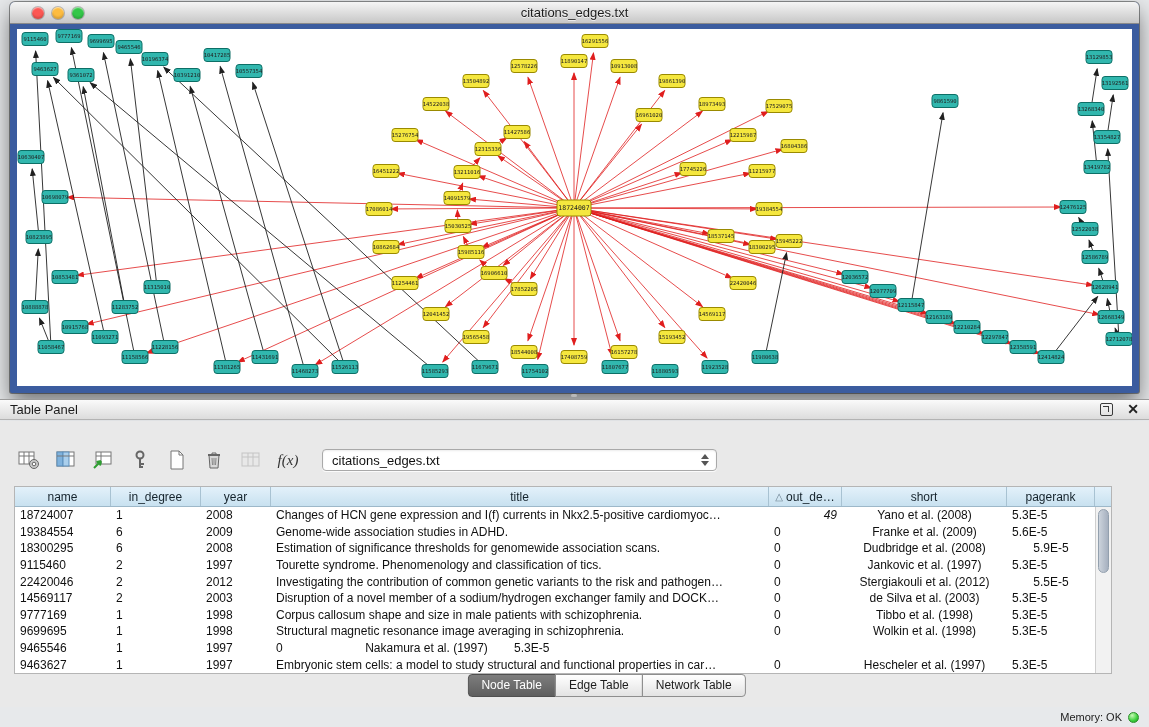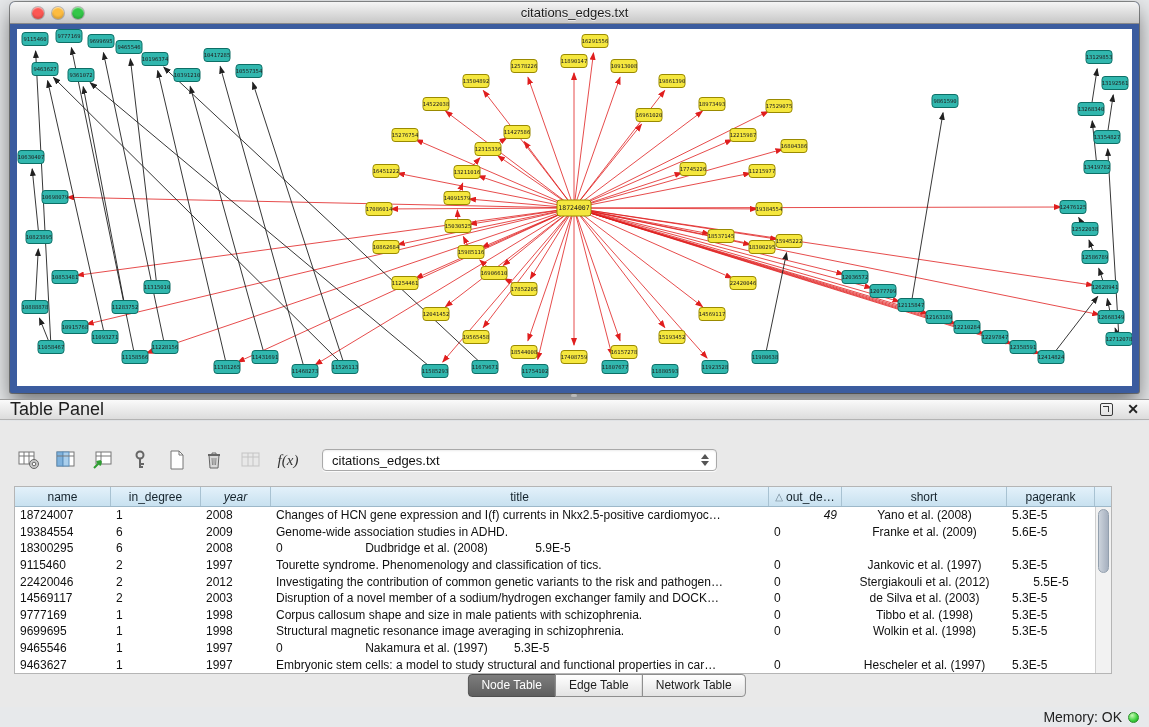--- a/index.html
+++ b/index.html
@@ -19,21 +19,21 @@
     box-shadow:inset 0 1px 1px rgba(255,255,255,.55), inset 0 -2px 2px rgba(0,0,0,.15), 0 0 0 1px rgba(0,0,0,.22); }
   .win-title { font-size:13px; color:#1c1c1c; text-shadow:0 1px 0 rgba(255,255,255,.7); }
   .frame { position:absolute; left:0; top:23px; right:0; bottom:0; padding:4px 7px 7px 7px; }
   .canvas { width:100%; height:100%; background:#ffffff; }
   .canvas svg { display:block; width:100%; height:100%; }
 
   
   .panel-header { position:absolute; left:0; top:399px; width:1149px; height:21px;
     background:linear-gradient(#fafafa,#dcdcdc); border-top:1px solid #9a9a9a; border-bottom:1px solid #b3b3b3;
     display:flex; align-items:center; padding:0 10px; }
-  .panel-title { font-size:18px; color:#1d1d1d; }
+  .panel-title { font-size:13px; color:#1d1d1d; }
   .panel-header .spacer { flex:1; }
   .float-ic { width:13px; height:13px; border:1.5px solid #3a3a3a; border-radius:2px; position:relative; margin-right:14px; cursor:pointer; }
   .float-ic::after { content:""; position:absolute; left:2px; top:2px; width:5px; height:5px; border-top:1.5px solid #3a3a3a; border-right:1.5px solid #3a3a3a; }
   .close-ic { font-size:14px; font-weight:bold; color:#222; line-height:13px; cursor:pointer; }
 
   .panel-body { position:absolute; left:0; top:421px; width:1149px; height:286px; background:#e9e9e9; }
 
   .toolbar { position:absolute; left:16px; top:24px; height:30px; display:flex; align-items:center; gap:11px; }
   .tb-btn { width:26px; height:26px; display:flex; align-items:center; justify-content:center; cursor:pointer; border-radius:3px; }
   .fx { font-family:"Liberation Serif", serif; font-style:italic; font-size:15px; color:#333; }
@@ -60,21 +60,21 @@
 
   .tabs { position:absolute; left:50%; top:253px; transform:translateX(-50%); display:flex;margin-left:32px; }
   .tab { font-size:12px; padding:3px 13px 4px 13px; border:1px solid #8e8e8e; margin-left:-1px;
     background:linear-gradient(#ffffff,#e3e3e3); color:#1d1d1d; cursor:pointer; }
   .tab:first-child { border-radius:4px 0 0 4px; margin-left:0; }
   .tab:last-child  { border-radius:0 4px 4px 0; }
   .tab.active { background:linear-gradient(#7d7d7d,#5e5e5e); color:#fff; border-color:#4f4f4f; }
 
   .statusbar { position:absolute; left:0; bottom:0; width:1149px; height:20px;
     display:flex; align-items:center; justify-content:flex-end; gap:6px; padding-right:10px; }
-  .mem-label { font-size:14px; color:#222; }
+  .mem-label { font-size:11px; color:#222; }
   .led { width:11px; height:11px; border-radius:50%; border:1px solid #2a8f2a;
     background:radial-gradient(circle at 35% 28%, #c8f9b6, #3fd13f 58%, #1d9a1d); }
 
   .splitter-dot { position:absolute; left:571px; top:394px; width:6px; height:3px; border-radius:2px; background:#b9b9b9; cursor:row-resize; }
 
   svg .node-label { font-family:"DejaVu Sans Mono", monospace; }
 </style>
 </head>
 <body>
 
@@ -660,21 +660,21 @@
     </div>
 
     <div class="table-wrap">
       <div class="thead" id="thead">
           <div class="th" style="width: 96px;">
             <span>name</span>
           </div>
           <div class="th" style="width: 90px;">
             <span>in_degree</span>
           </div>
-          <div class="th" style="width: 70px; font-style: italic;">
+          <div class="th" style="width: 70px;">
             <span>year</span>
           </div>
           <div class="th" style="width: 498px;">
             <span>title</span>
           </div>
           <div class="th" style="width: 73px;">
             <span class="sort">△</span>
             <span>out_de…</span>
           </div>
           <div class="th" style="width: 165px;">
@@ -701,20 +701,21 @@
             <div class="td" style="width: 70px; text-align: left;">2009</div>
             <div class="td" style="width: 498px; text-align: left;">Genome-wide association studies in ADHD.</div>
             <div class="td" style="width: 73px; text-align: left;">0</div>
             <div class="td" style="width: 165px; text-align: center;">Franke et al. (2009)</div>
             <div class="td" style="width: 88px; text-align: left;">5.6E-5</div>
           </div>
           <div class="tr">
             <div class="td" style="width: 96px; text-align: left;">18300295</div>
             <div class="td" style="width: 90px; text-align: left;">6</div>
             <div class="td" style="width: 70px; text-align: left;">2008</div>
+            <div class="td" style="width: 498px; text-align: left;">Estimation of significance thresholds for genomewide association scans.</div>
             <div class="td" style="width: 73px; text-align: left;">0</div>
             <div class="td" style="width: 165px; text-align: center;">Dudbridge et al. (2008)</div>
             <div class="td" style="width: 88px; text-align: center;">5.9E-5</div>
           </div>
           <div class="tr">
             <div class="td" style="width: 96px; text-align: left;">9115460</div>
             <div class="td" style="width: 90px; text-align: left;">2</div>
             <div class="td" style="width: 70px; text-align: left;">1997</div>
             <div class="td" style="width: 498px; text-align: left;">Tourette syndrome. Phenomenology and classification of tics.</div>
             <div class="td" style="width: 73px; text-align: left;">0</div>

